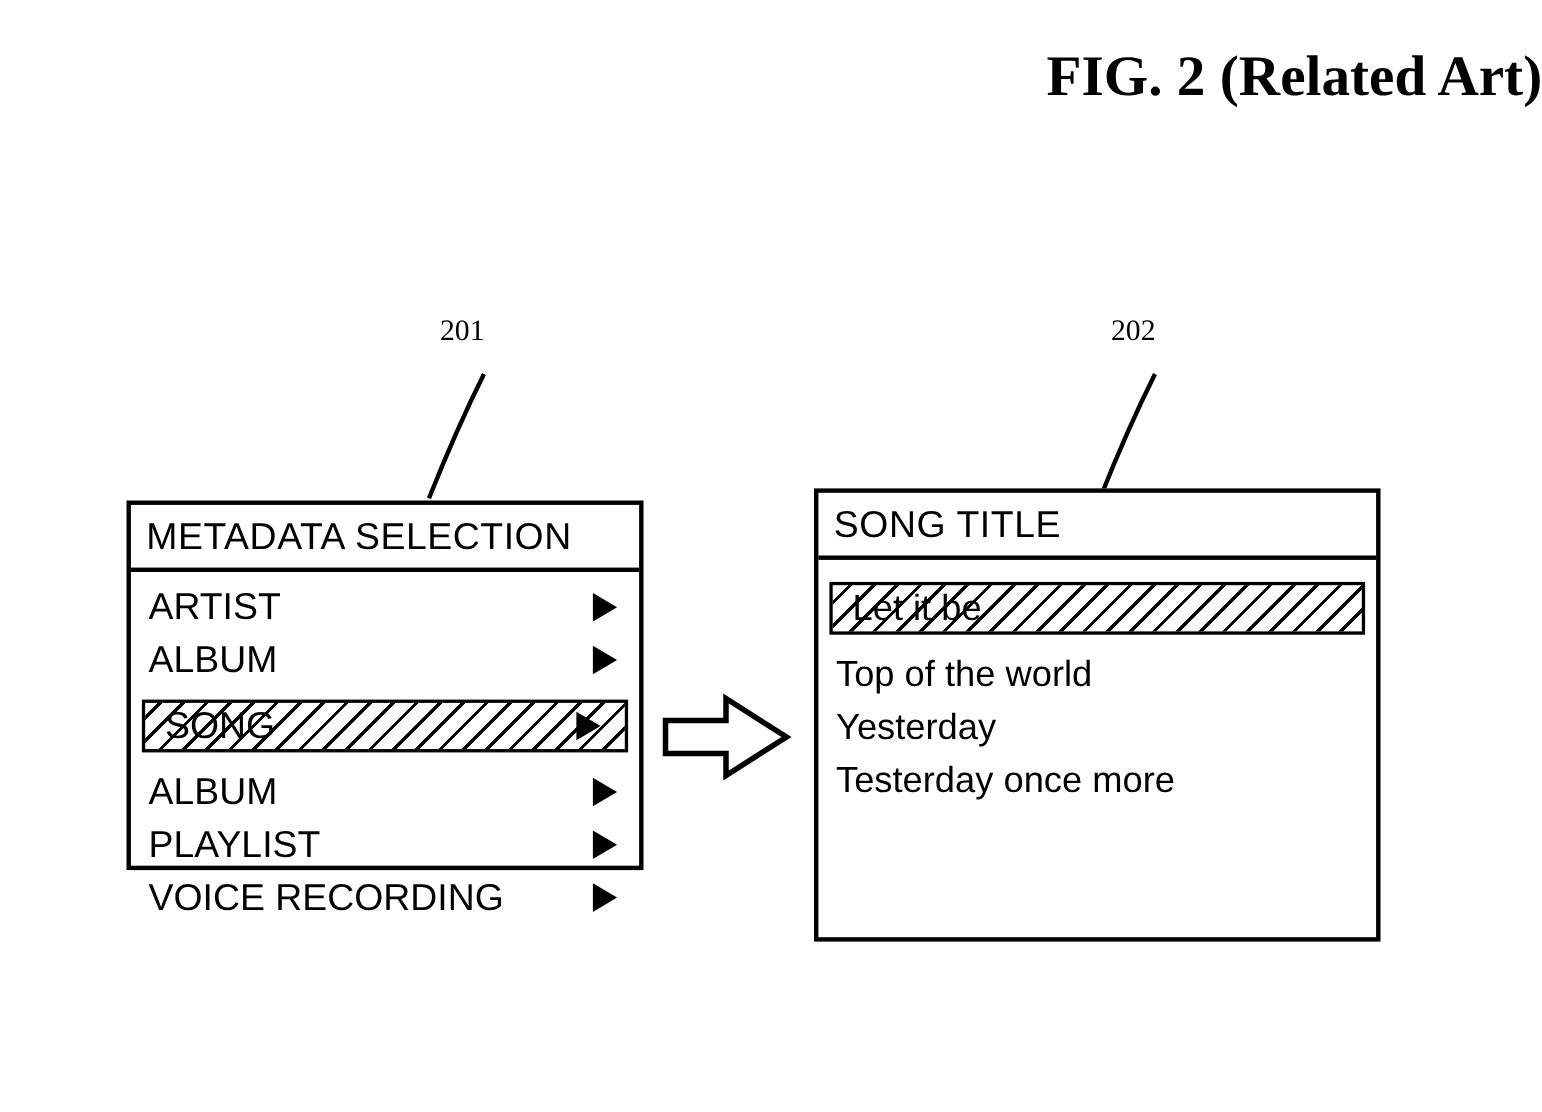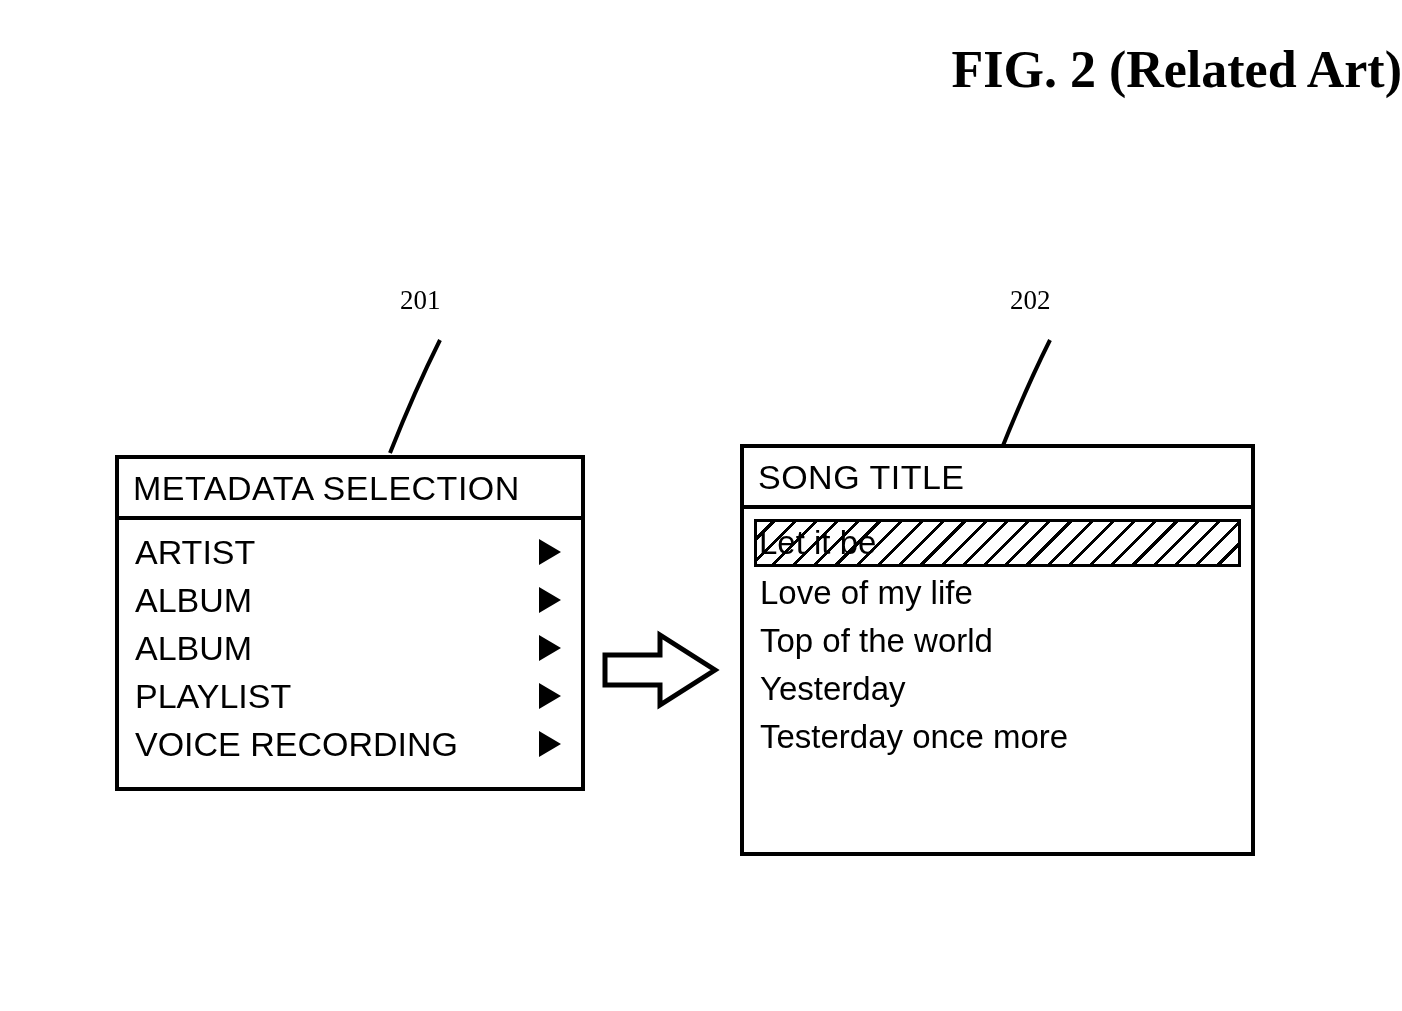--- a/index.html
+++ b/index.html
@@ -63,22 +63,22 @@
   }
   .menu-row.hatched, .list-row.hatched {
     border: 3px solid #000;
     background-image: repeating-linear-gradient(
       -45deg,
       transparent 0px,
       transparent 12px,
       #000 12px,
       #000 15px
     );
-    margin: 2px -4px;
-    padding: 0 0;
+    margin: 12px -4px;
+    padding: 0 16px;
   }
   .menu-row .label, .list-row .label {
     background: transparent;
     padding: 0 2px;
     position: relative;
     z-index: 2;
   }
   .menu-row .tri {
     position: relative;
     z-index: 2;
@@ -144,20 +144,24 @@
   <div class="panel-header">METADATA SELECTION</div>
   <div class="panel-body">
     <div class="menu-row">
       <span class="label">ARTIST</span>
       <span class="tri"></span>
     </div>
     <div class="menu-row">
       <span class="label">ALBUM</span>
       <span class="tri"></span>
     </div>
+    <div class="menu-row hatched">
+      <span class="label">SONG</span>
+      <span class="tri"></span>
+    </div>
     <div class="menu-row">
       <span class="label">ALBUM</span>
       <span class="tri"></span>
     </div>
     <div class="menu-row">
       <span class="label">PLAYLIST</span>
       <span class="tri"></span>
     </div>
     <div class="menu-row">
       <span class="label">VOICE RECORDING</span>
@@ -170,23 +174,20 @@
   <path d="M5 30 L60 30 L60 10 L115 45 L60 80 L60 60 L5 60 Z" fill="#fff" stroke="#000" stroke-width="5"></path>
 </svg>
 
 <div class="panel panel-right">
   <div class="panel-header">SONG TITLE</div>
   <div class="panel-body">
     <div class="list-row hatched">
       <span class="label">Let it be</span>
     </div>
     <div class="list-row">
-      <span class="label">Love of my life</span>
-    </div>
-    <div class="list-row">
       <span class="label">Top of the world</span>
     </div>
     <div class="list-row">
       <span class="label">Yesterday</span>
     </div>
     <div class="list-row">
       <span class="label">Testerday once more</span>
     </div>
   </div>
 </div>

